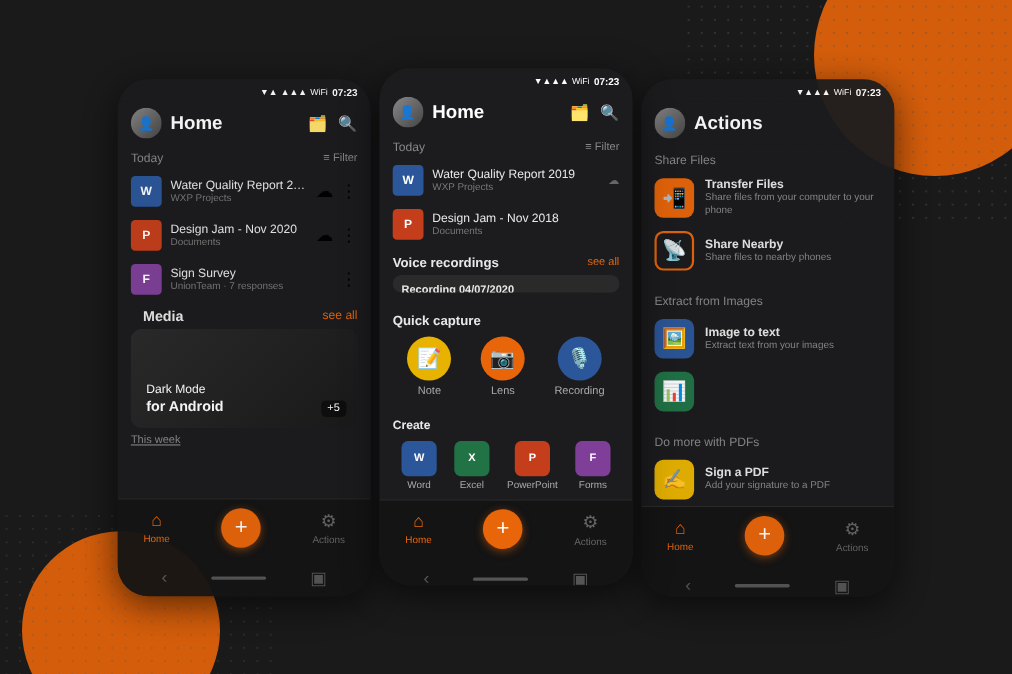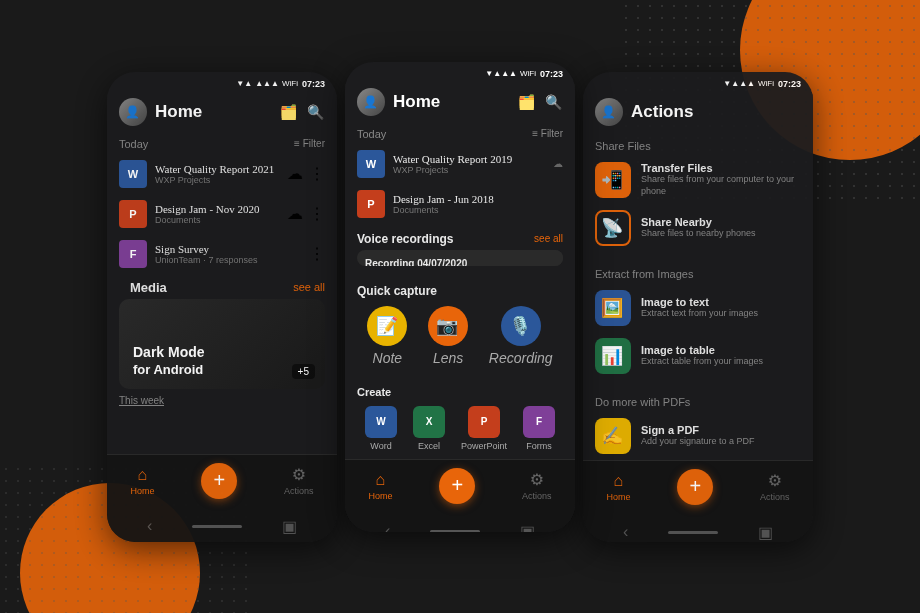--- a/index.html
+++ b/index.html
@@ -188,21 +188,20 @@
       flex: 1;
       overflow: hidden;
     }
     .file-name {
       font-size: 11px;
       color: #e8e8e8;
       white-space: nowrap;
       overflow: hidden;
       text-overflow: ellipsis;
       font-weight: 500;
-      font-family: Liberation Serif, serif;
     }
     .file-sub {
       font-size: 9px;
       color: #777;
       white-space: nowrap;
       overflow: hidden;
       text-overflow: ellipsis;
     }
     .file-actions {
       display: flex;
@@ -392,23 +391,22 @@
       border-radius: 50%;
       display: flex;
       align-items: center;
       justify-content: center;
       font-size: 18px;
     }
     .capture-icon-circle.yellow { background: #e8b300; }
     .capture-icon-circle.orange { background: #e8650a; }
     .capture-icon-circle.blue { background: #2b579a; }
     .capture-item .cap-label {
-      font-size: 14px;
+      font-size: 10px;
       color: #aaa;
-      font-style: italic;
     }
 
     
     .create-label {
       padding: 4px 12px 4px;
       font-size: 11px;
       color: #e8e8e8;
       font-weight: 600;
     }
     .create-icons {
@@ -559,21 +557,21 @@
         <span>⋮</span>
       </div>
     </div>
 
     <div class="media-header">
       <span class="label">Media</span>
       <span class="see-all">see all</span>
     </div>
     <div class="media-preview">
       <div class="text-overlay">
-        <span style="display:block; font-size:14px; font-weight:700;">Dark Mode</span>
+        <span style="display:block; font-size:11px; font-weight:400;">Dark Mode</span>
         <span style="display:block; font-size:13px; font-weight:700;">for Android</span>
       </div>
       <div class="badge">+5</div>
     </div>
 
     <div class="this-week">This week</div>
 
     <div class="bottom-nav" style="margin-top: auto;">
       <div class="nav-item active">
         <span class="nav-icon">⌂</span>
@@ -623,21 +621,21 @@
       <div class="file-info">
         <div class="file-name">Water Quality Report 2019</div>
         <div class="file-sub">WXP Projects</div>
       </div>
       <span style="color:#666; font-size:10px;">☁</span>
     </div>
 
     <div class="file-item">
       <div class="file-icon ppt">P</div>
       <div class="file-info">
-        <div class="file-name">Design Jam - Jun 2018</div>
+        <div class="file-name">Design Jam - Nov 2018</div>
         <div class="file-sub">Documents</div>
       </div>
     </div>
 
     <div class="voice-recordings-header">
       <span class="label">Voice recordings</span>
       <span class="see-all">see all</span>
     </div>
 
     <div class="recording-card">
@@ -746,24 +744,20 @@
     <div class="action-item">
       <div class="action-icon-box blue-bg">🖼️</div>
       <div class="action-info">
         <div class="action-name">Image to text</div>
         <div class="action-desc">Extract text from your images</div>
       </div>
     </div>
 
     <div class="action-item">
       <div class="action-icon-box green-bg">📊</div>
-      <div class="action-info">
-        <div class="action-name">Image to table</div>
-        <div class="action-desc">Extract table from your images</div>
-      </div>
     </div>
 
     <div class="section-separator"></div>
 
     <div class="actions-section-label">Do more with PDFs</div>
 
     <div class="action-item">
       <div class="action-icon-box yellow-bg">✍️</div>
       <div class="action-info">
         <div class="action-name">Sign a PDF</div>

